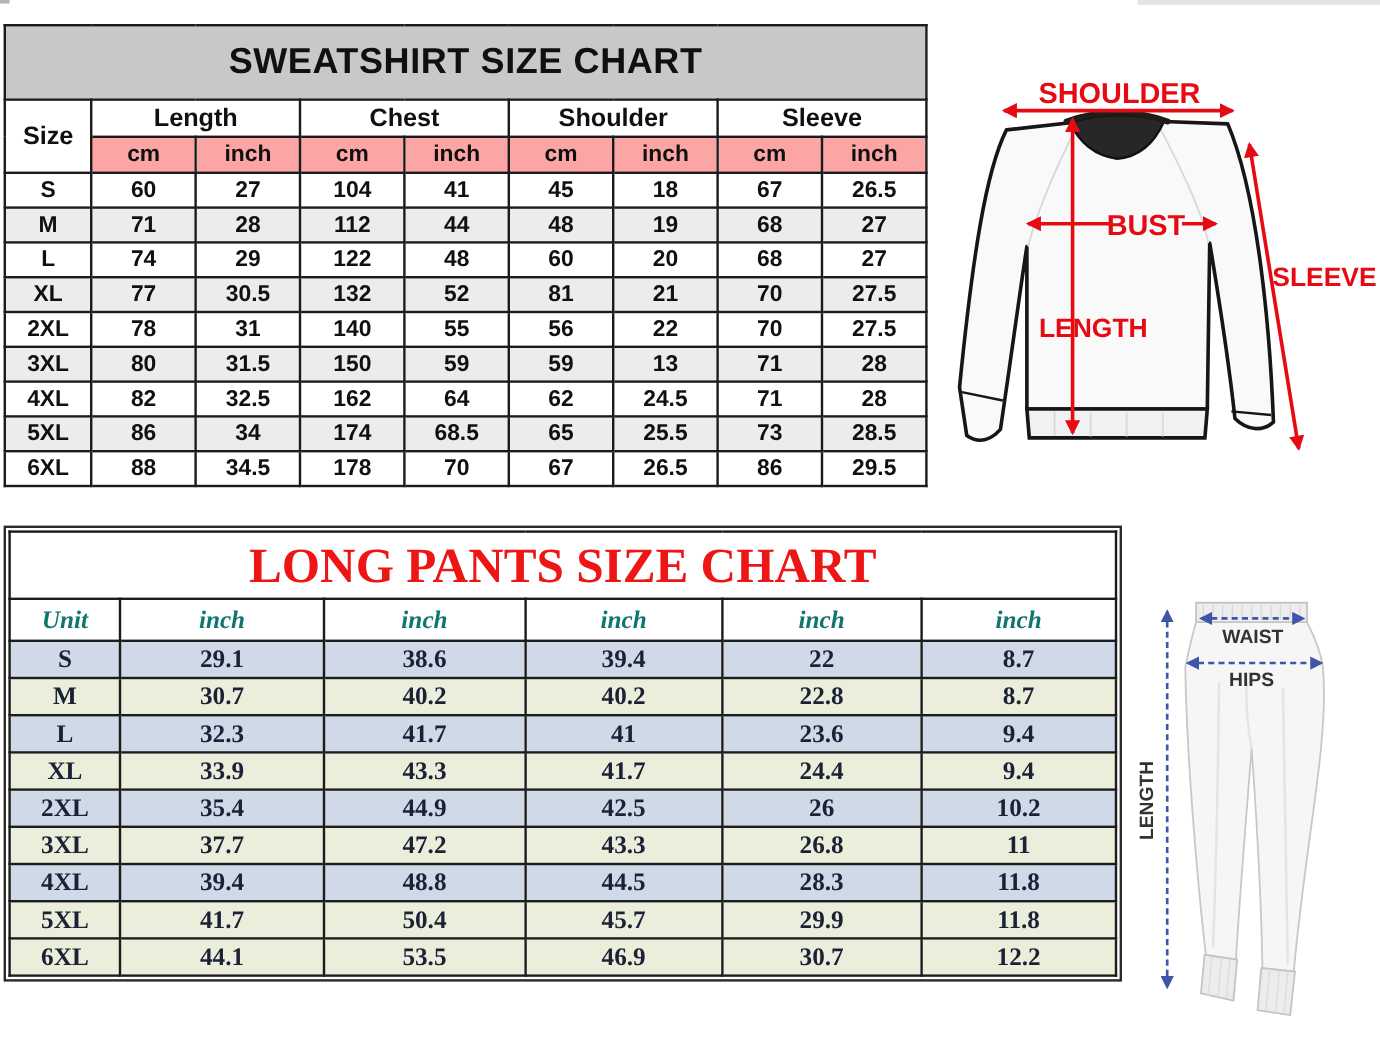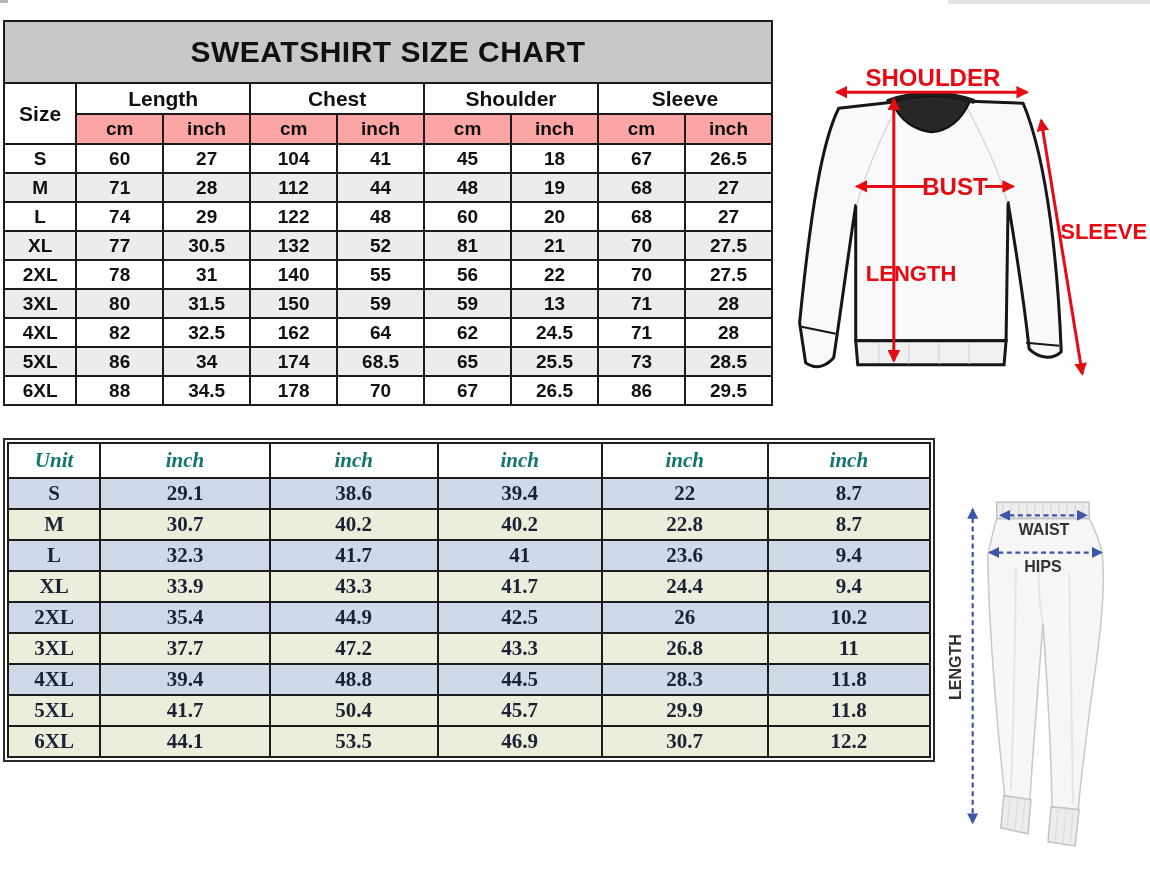--- a/index.html
+++ b/index.html
@@ -238,20 +238,23 @@
   <table class="lp-table">
     <colgroup>
       <col class="lp-c0">
         <col class="lp-c1">
         <col class="lp-c2">
         <col class="lp-c3">
         <col class="lp-c4">
         <col class="lp-c5">
     </colgroup>
     <thead>
+      <tr>
+        <th class="lp-title" colspan="6" style="color:#ee1515;">LONG PANTS SIZE CHART</th>
+      </tr>
       <tr class="lp-units" style="color:#0f766e;font-style:italic;">
         <th>Unit</th>
         <th>inch</th>
         <th>inch</th>
         <th>inch</th>
         <th>inch</th>
         <th>inch</th>
       </tr>
     </thead>
     <tbody id="lp-body">

